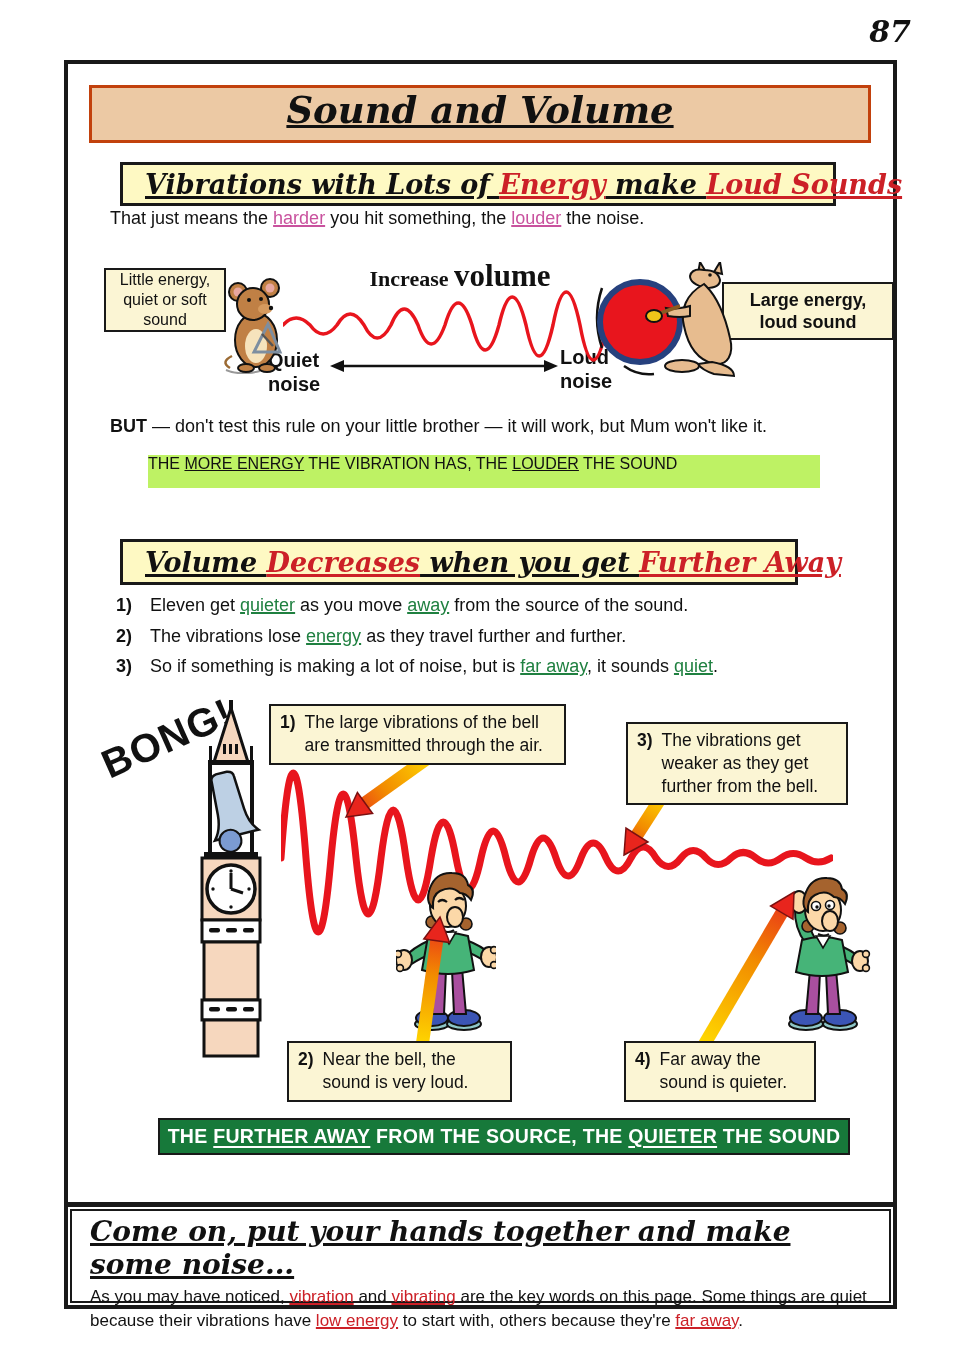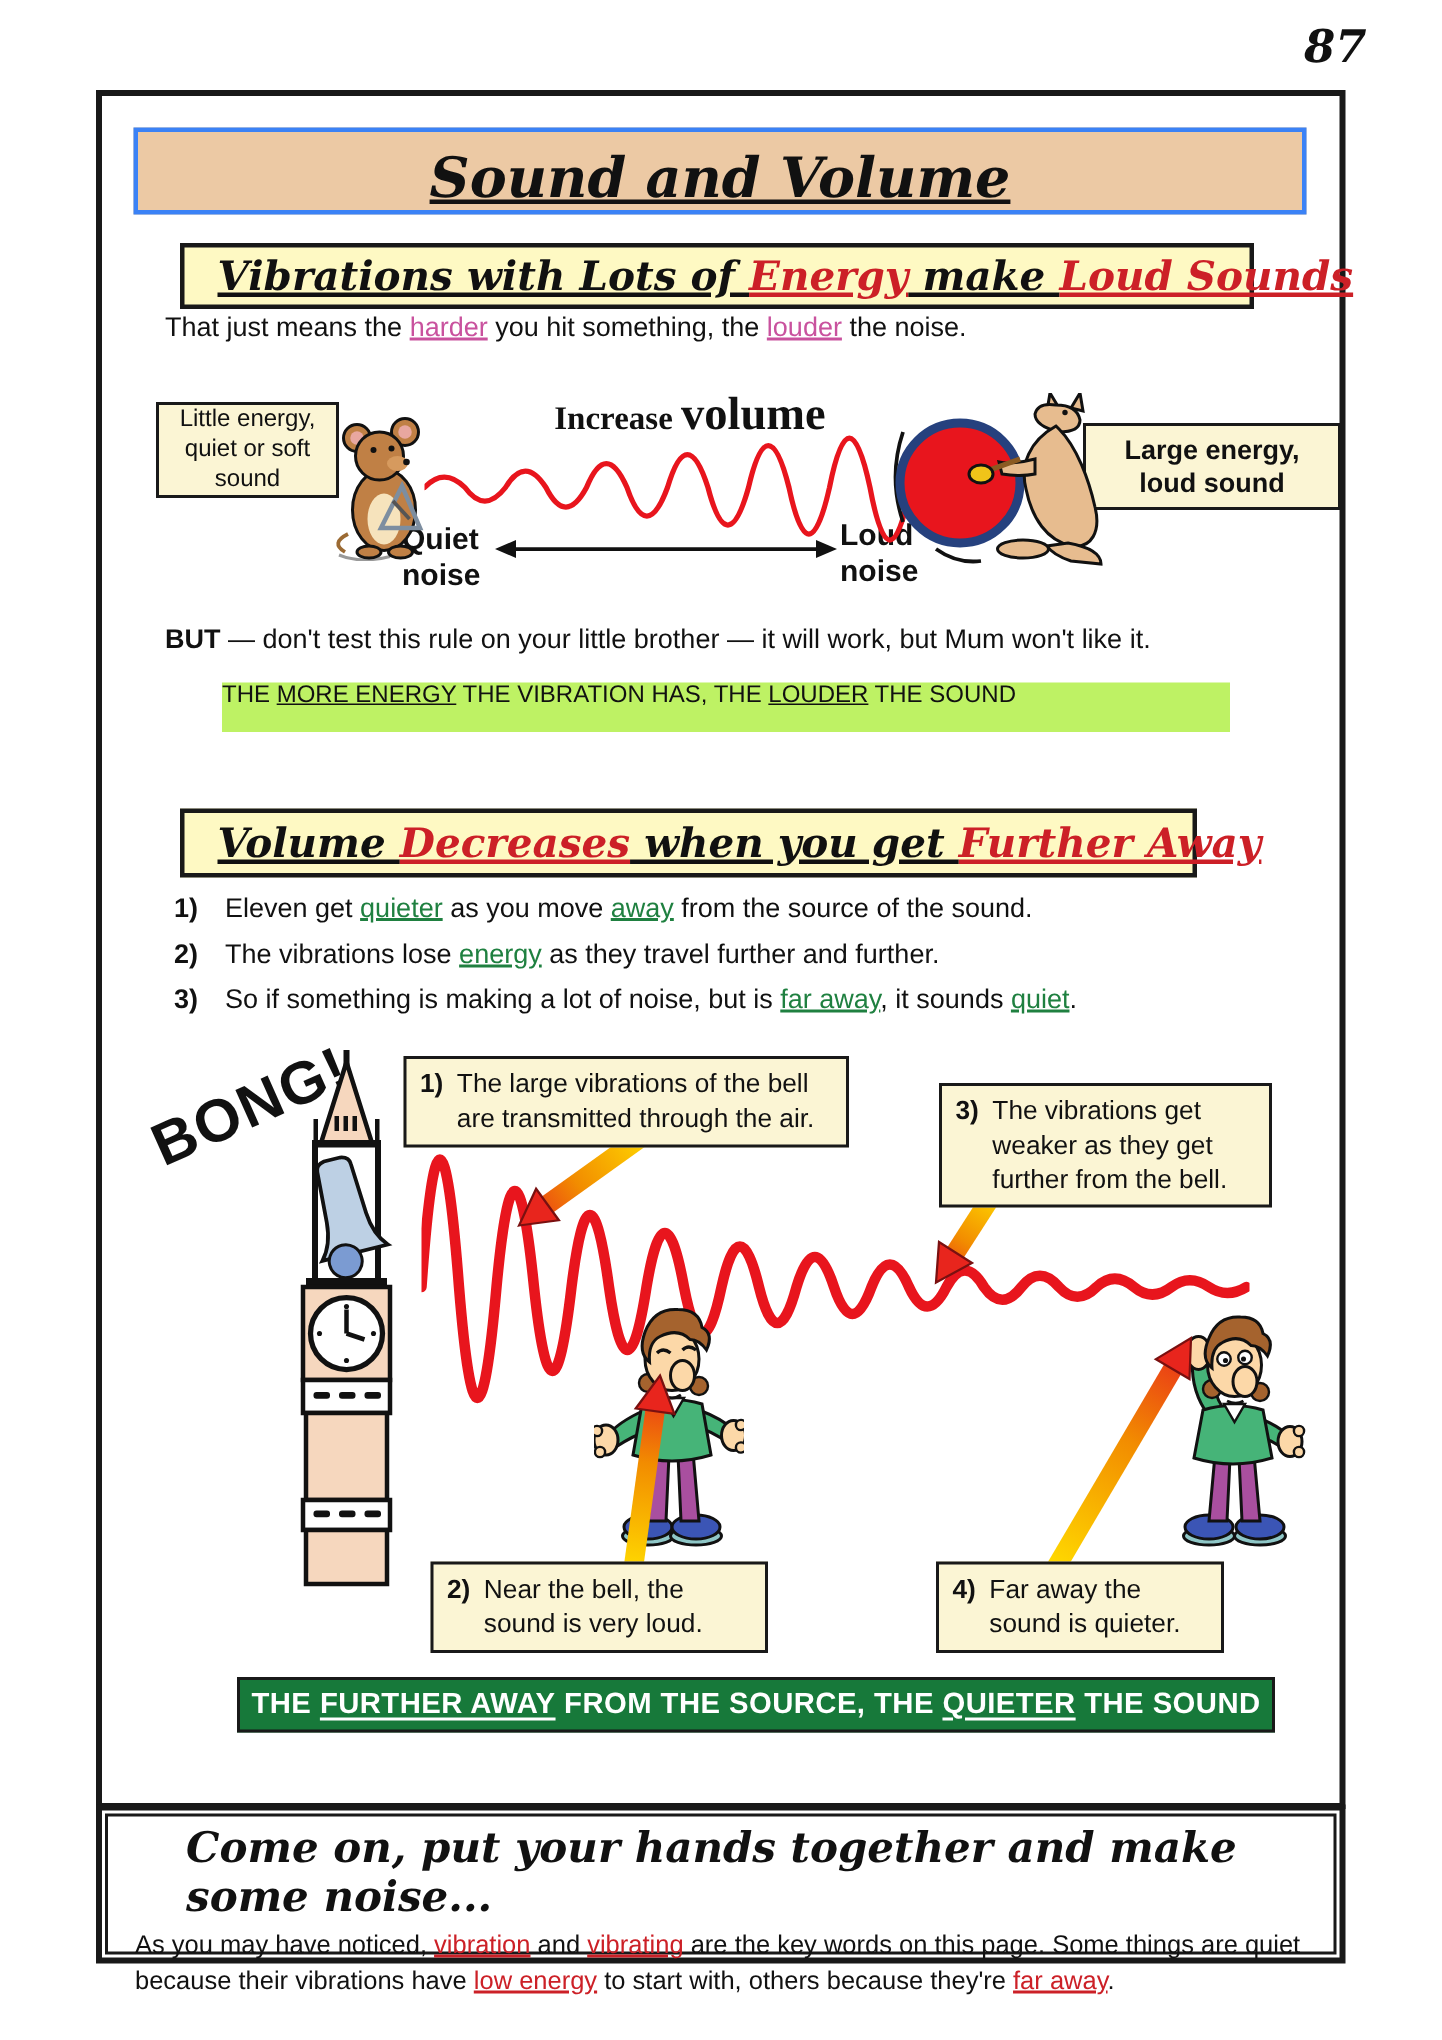--- a/index.html
+++ b/index.html
@@ -3,22 +3,22 @@
 <meta charset="utf-8">
 <style>
   html,body{margin:0;padding:0;background:#fff;}
   #page{position:relative;width:961px;height:1360px;background:#fff;overflow:hidden;
         font-family:"Liberation Sans",sans-serif;color:#111;}
   .abs{position:absolute;}
   
   .serif{font-family:"DejaVu Serif","Liberation Serif",serif;font-weight:bold;font-style:italic;}
   #page-number{right:50px;top:14px;font-size:30px;}
   #main-border{left:64px;top:60px;width:825px;height:1138px;border:4px solid #191919;}
-  #title-banner{left:89px;top:85px;width:776px;height:52px;background:#ecc9a4;border:3px solid #3b82f6;
-    display:flex;align-items:flex-end;justify-content:center;}
+  #title-banner{left:89px;top:85px;width:776px;height:52px;background:#ecc9a4;border:3px solid #c2410c;
+    display:flex;align-items:flex-start;justify-content:center;}
   #title-banner span{font-size:37px;text-decoration:underline;text-decoration-thickness:3px;}
   .head-box{background:#fef9c3;border:3px solid #191919;display:flex;align-items:center;padding-left:22px;margin-left:32px;}
   .head-box span{font-size:27px;text-decoration:underline;text-decoration-thickness:3px;white-space:pre;}
   #s1-heading{left:88px;top:162px;width:688px;height:38px;}
   #s2-heading{left:88px;top:539px;width:650px;height:40px;}
   .red{color:#cc2027;}
   .comic{font-size:18px;line-height:1.35;}
   .pinkword{color:#c9529e;text-decoration:underline;text-decoration-thickness:2px;}
   .greenword{color:#1f8040;text-decoration:underline;text-decoration-thickness:2px;}
   .redword{color:#cc2027;text-decoration:underline;text-decoration-thickness:2px;}
@@ -33,21 +33,21 @@
   .list-item{display:flex;gap:12px;margin-bottom:9.5px;font-size:18px;}
   .list-item .num{font-weight:bold;min-width:22px;}
   .callout{background:#fbf5d4;border:2.5px solid #191919;display:flex;gap:9px;padding:5px 9px 6px 9px;
     font-size:17.5px;line-height:1.3;box-sizing:border-box;z-index:6;}
   .callout .num{font-weight:bold;}
   .label{font-size:20px;font-weight:bold;line-height:1.2;}
   #bong{left:98px;top:716px;font-size:40px;font-weight:bold;transform:rotate(-24deg);letter-spacing:1px;z-index:2;}
   #comeon-box{left:64px;top:1203px;width:825px;height:98px;border:4px solid #191919;}
   #comeon-inner{position:absolute;left:2px;top:2px;right:2px;bottom:2px;border:2px solid #191919;
     padding:4px 18px 0 18px;}
-  #comeon-heading{font-size:28px;text-decoration-thickness:2.5px;margin-left:34px;}
+  #comeon-heading{font-size:28px;text-decoration:underline;text-decoration-thickness:2.5px;}
   #comeon-body{font-size:17px;line-height:1.4;margin-top:4px;}
   #footer{right:62px;top:1308px;font-size:26px;}
   svg{display:block;}
   .z2{z-index:2;}.z3{z-index:3;}.z4{z-index:4;}
 </style>
 </head>
 <body>
 
 <div id="page">
 

